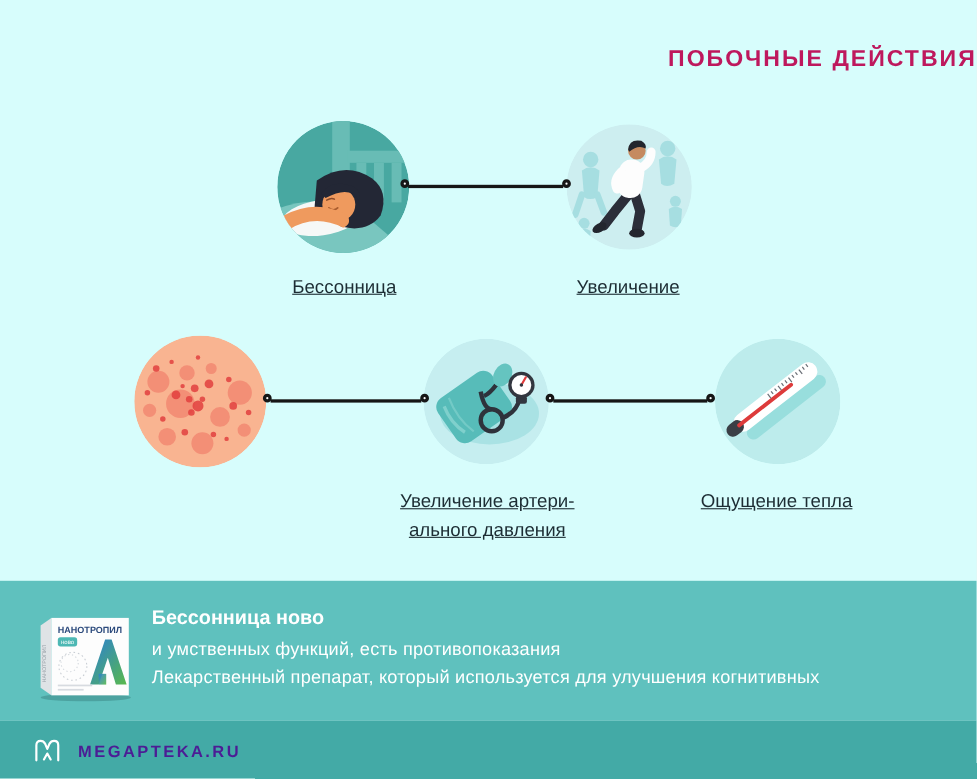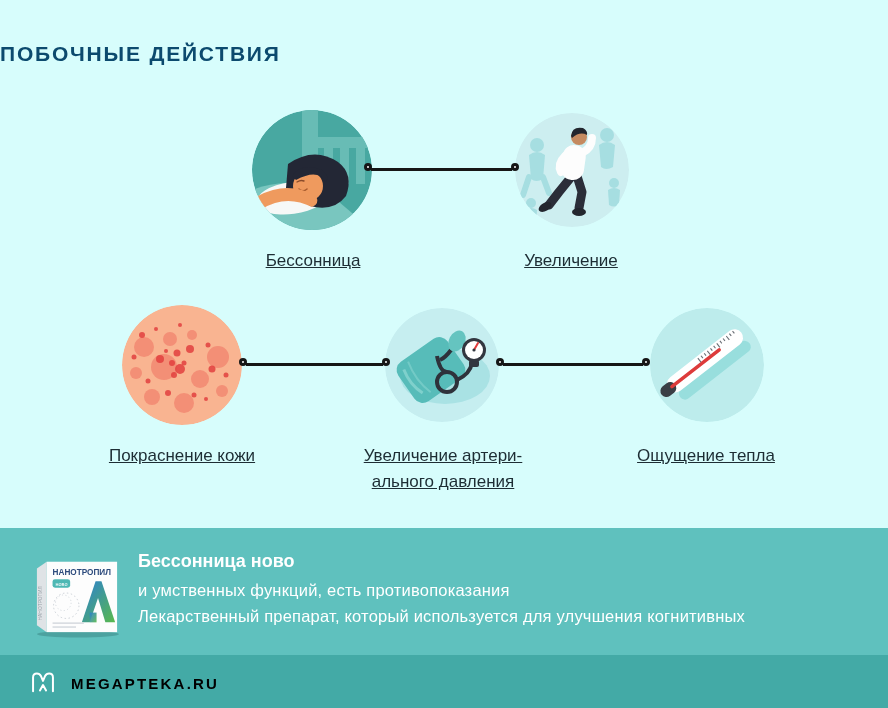--- a/index.html
+++ b/index.html
@@ -4,22 +4,22 @@
 <style>
   * { margin:0; padding:0; box-sizing:border-box; }
   body { background:#eee; font-family:"Liberation Sans", sans-serif; }
   .page {
     position:relative; width:888px; height:708px;
     background:#d7fdfc; overflow:hidden;
     font-family:"Liberation Sans", sans-serif;
   }
   .title {
     position:absolute; top:42px; left:0; width:100%;
-    text-align:left; font-size:21px; font-weight:800;
-    letter-spacing:1.8px; color:#0c4a6e;
+    text-align:right; font-size:21px; font-weight:800;
+    letter-spacing:1.8px; color:#be185d;
   }
   .circle {
     position:absolute; border-radius:50%; overflow:hidden;
   }
   .circle svg { display:block; width:100%; height:100%; }
   .effect-label {
     position:absolute; transform:translateX(-50%);
     text-align:center; font-size:17px; font-weight:500;
     color:#1d2d34; line-height:26px; white-space:nowrap;text-decoration:underline;
   }
@@ -46,21 +46,21 @@
   }
   .product-desc {
     position:absolute; left:138px; top:49px;
     font-size:16.5px; font-weight:500; color:#ffffff; line-height:26px;
     letter-spacing:0.2px;
   }
   .product-desc span { display:block; white-space:nowrap; }
 
   .footer {
     position:absolute; left:0; top:655px; width:888px; height:53px;
-    background:#43aaa6; color:#000000;
+    background:#43aaa6; color:#4c1d95;
   }
   .logo { position:absolute; left:30px; top:13px; width:26px; height:28px; }
   .logo svg { display:block; width:100%; height:100%; }
   .brand {
     position:absolute; left:71px; top:20px;
     font-size:15px; font-weight:bold; letter-spacing:2.2px;
   }
   .caption {
     position:absolute; left:236px; top:19px;
     font-size:16px; font-weight:bold; letter-spacing:0.2px; white-space:nowrap;
@@ -221,23 +221,20 @@
 
   <div class="connector" style="left:246px; top:363px; width:137px;">
     <span class="node node-left"></span>
     <span class="node node-right"></span>
   </div>
   <div class="connector" style="left:503px; top:363px; width:140px;">
     <span class="node node-left"></span>
     <span class="node node-right"></span>
   </div>
 
-  <div class="effect-label" style="left:182px; top:443px;">
-    <span>Покраснение кожи</span>
-  </div>
   <div class="effect-label" style="left:443px; top:443px;">
     <span>Увеличение артери-</span>
     <span>ального давления</span>
   </div>
   <div class="effect-label" style="left:706px; top:443px;">
     <span>Ощущение тепла</span>
   </div>
 
   <div class="info-section">
     <div class="package">

